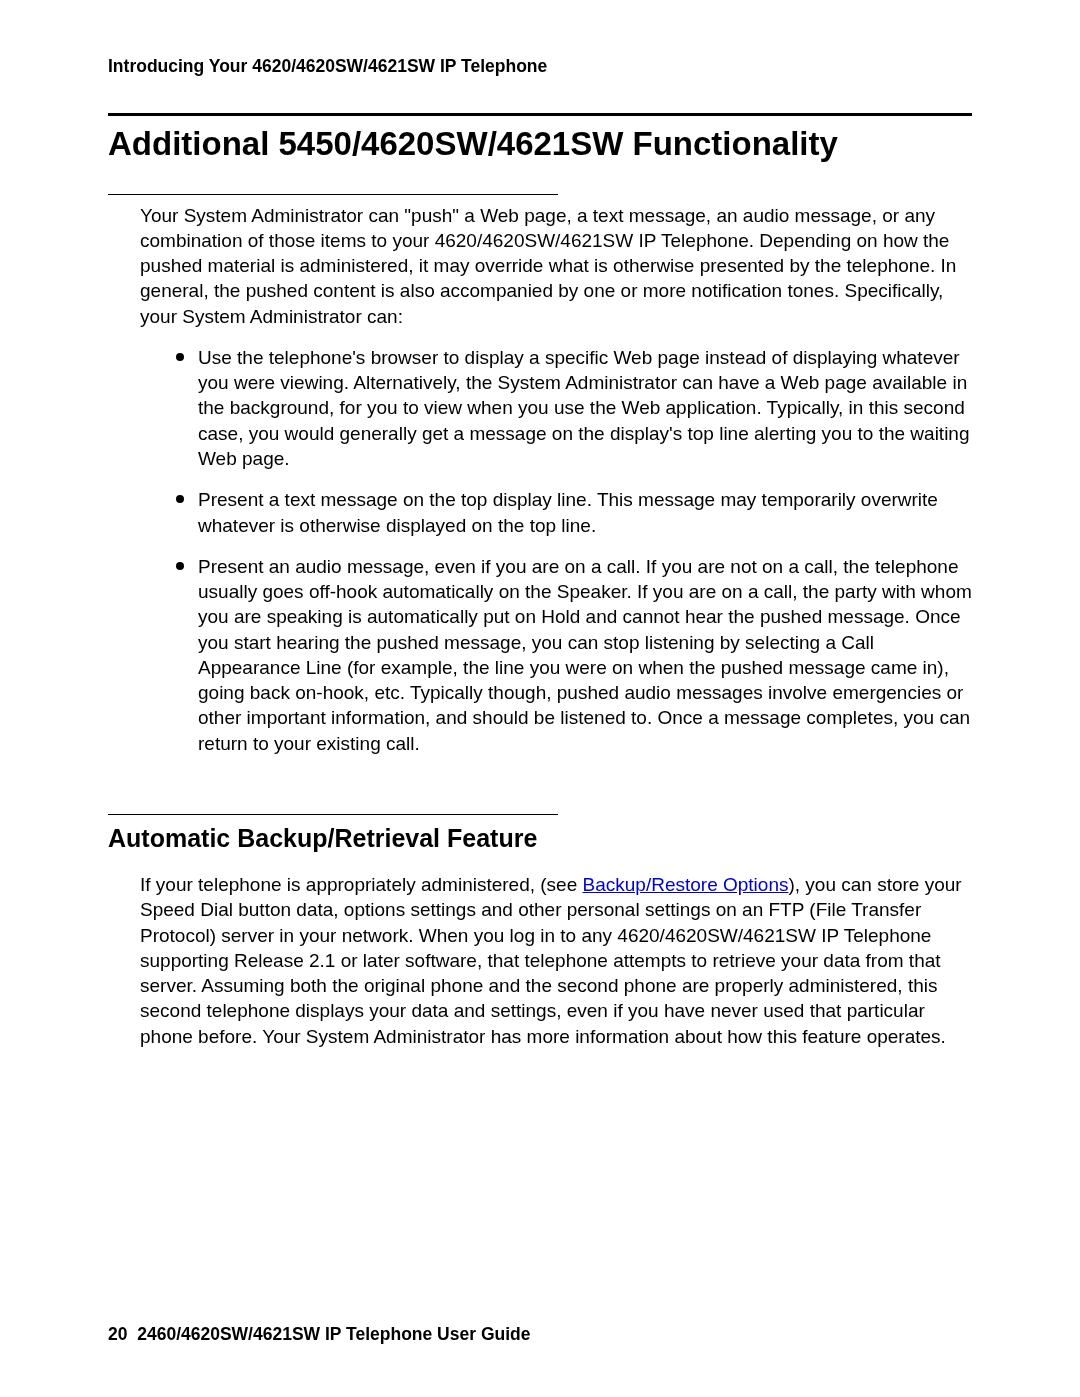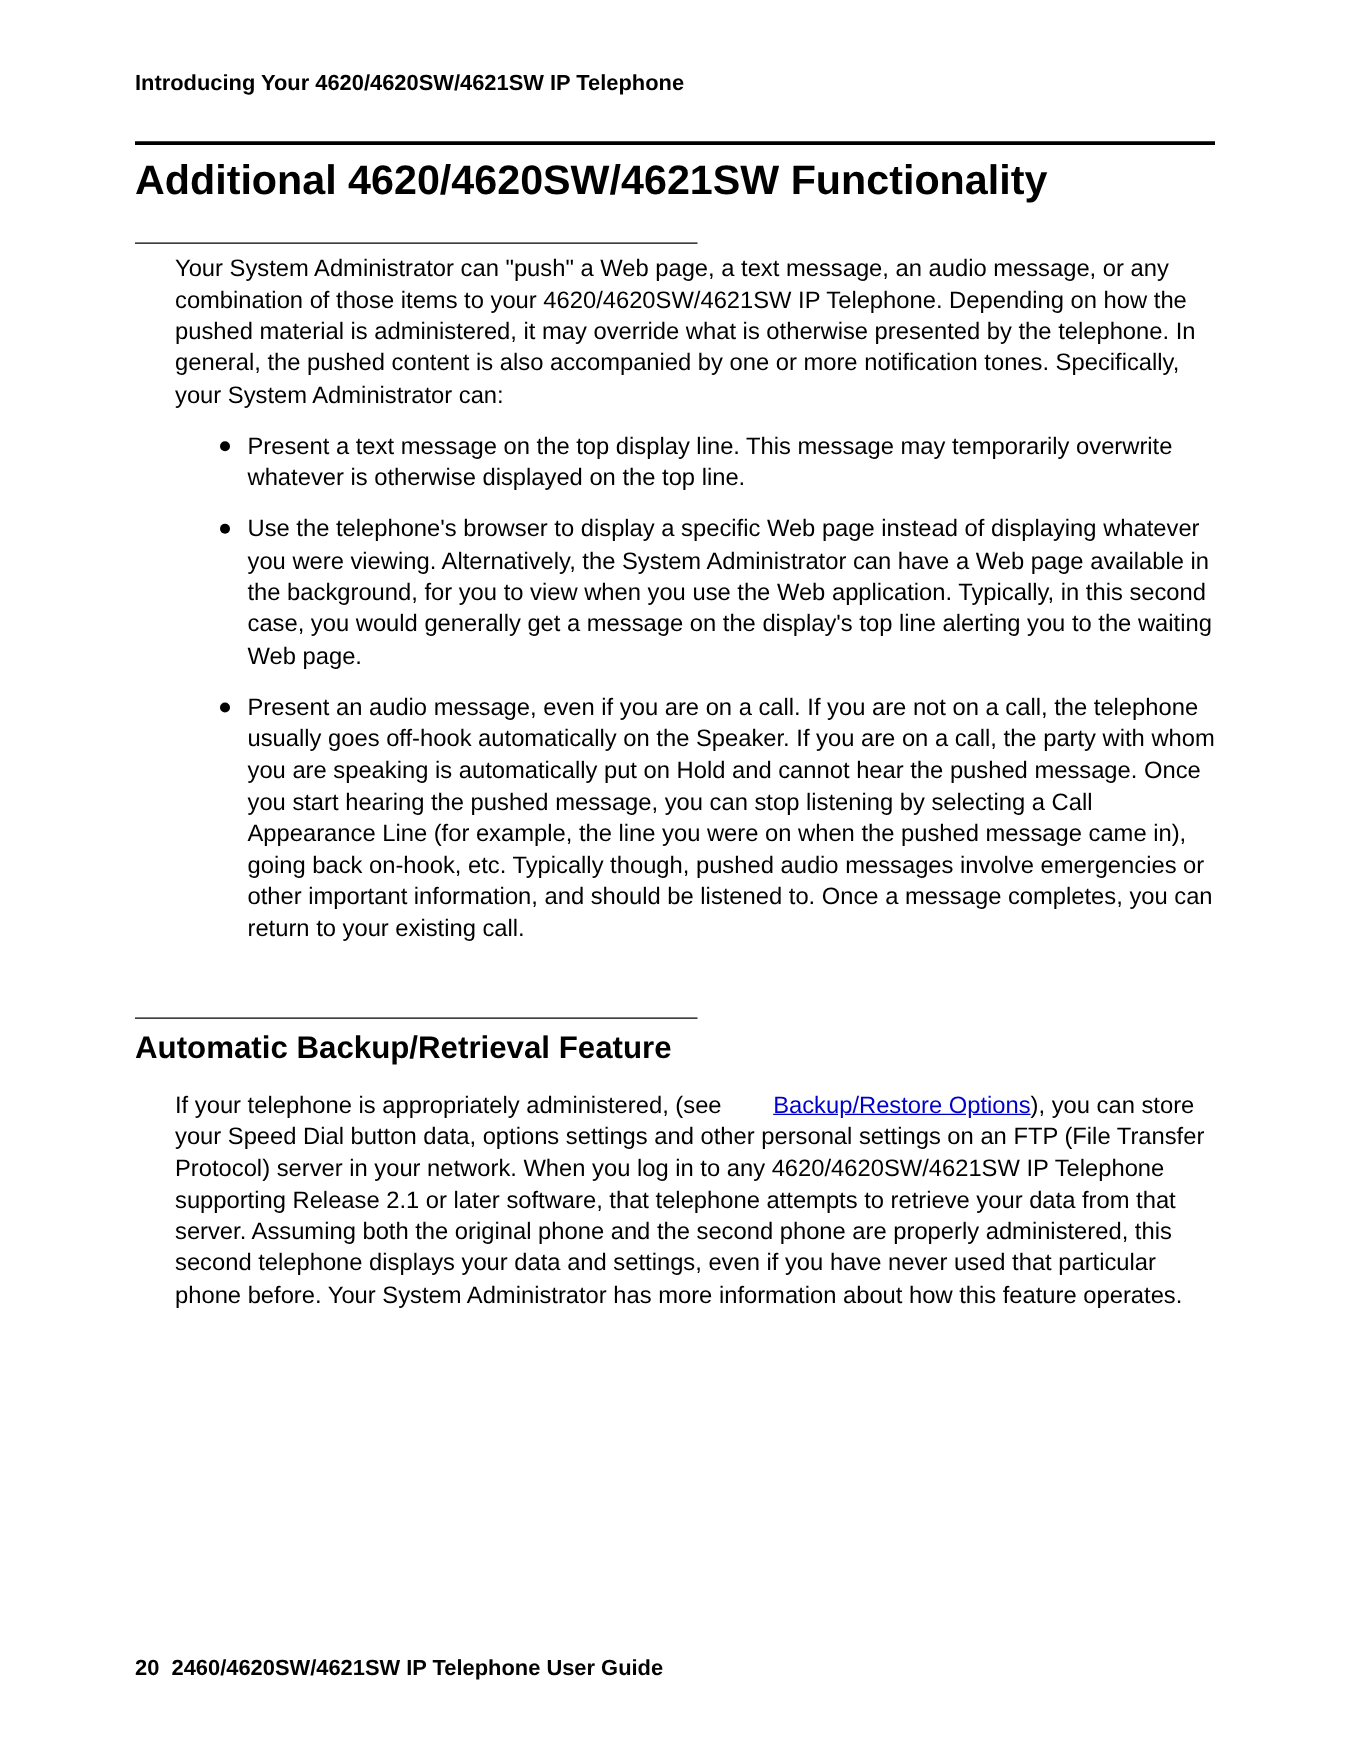--- a/index.html
+++ b/index.html
@@ -70,21 +70,20 @@
     left: -2px;
     top: 8px;
     width: 8px;
     height: 8px;
     border-radius: 50%;
     background: #000;
   }
   a.doc-link {
     color: #0000cc;
     text-decoration: underline;
-    margin-left: 36px;
   }
   .footer {
     position: absolute;
     left: 108px;
     bottom: 52px;
     font-weight: bold;
     font-size: 17.5px;
   }
   .section-spacer {
     height: 30px;
@@ -92,29 +91,29 @@
 </style>
 </head>
 <body>
 
 <div class="page">
 
   <div class="running-head">Introducing Your 4620/4620SW/4621SW IP Telephone</div>
 
   <hr class="hr-major">
 
-  <h1 class="h1">Additional 4620/4620SW/4621SW Functionality</h1>
+  <h1 class="h1">Additional 5450/4620SW/4621SW Functionality</h1>
 
   <hr class="hr-minor">
 
   <p class="body-text indent">Your System Administrator can "push" a Web page, a text message, an audio message, or any combination of those items to your 4620/4620SW/4621SW IP Telephone. Depending on how the pushed material is administered, it may override what is otherwise presented by the telephone. In general, the pushed content is also accompanied by one or more notification tones. Specifically, your System Administrator can:</p>
 
   <ul class="bullets">
+    <li>Use the telephone's browser to display a specific Web page instead of displaying whatever you were viewing. Alternatively, the System Administrator can have a Web page available in the background, for you to view when you use the Web application. Typically, in this second case, you would generally get a message on the display's top line alerting you to the waiting Web page.</li>
     <li>Present a text message on the top display line. This message may temporarily overwrite whatever is otherwise displayed on the top line.</li>
-    <li>Use the telephone's browser to display a specific Web page instead of displaying whatever you were viewing. Alternatively, the System Administrator can have a Web page available in the background, for you to view when you use the Web application. Typically, in this second case, you would generally get a message on the display's top line alerting you to the waiting Web page.</li>
     <li>Present an audio message, even if you are on a call. If you are not on a call, the telephone usually goes off-hook automatically on the Speaker. If you are on a call, the party with whom you are speaking is automatically put on Hold and cannot hear the pushed message. Once you start hearing the pushed message, you can stop listening by selecting a Call Appearance Line (for example, the line you were on when the pushed message came in), going back on-hook, etc. Typically though, pushed audio messages involve emergencies or other important information, and should be listened to. Once a message completes, you can return to your existing call.</li>
   </ul>
 
   <div class="section-spacer"></div>
 
   <hr class="hr-minor">
   <h2 class="h2">Automatic Backup/Retrieval Feature</h2>
 
   <p class="body-text indent">
     <span>If your telephone is appropriately administered, (see </span><a href="#" class="doc-link">Backup/Restore Options</a><span>), you can store your Speed Dial button data, options settings and other personal settings on an FTP (File Transfer Protocol) server in your network. When you log in to any 4620/4620SW/4621SW IP Telephone supporting Release 2.1 or later software, that telephone attempts to retrieve your data from that server. Assuming both the original phone and the second phone are properly administered, this second telephone displays your data and settings, even if you have never used that particular phone before. Your System Administrator has more information about how this feature operates.</span>

